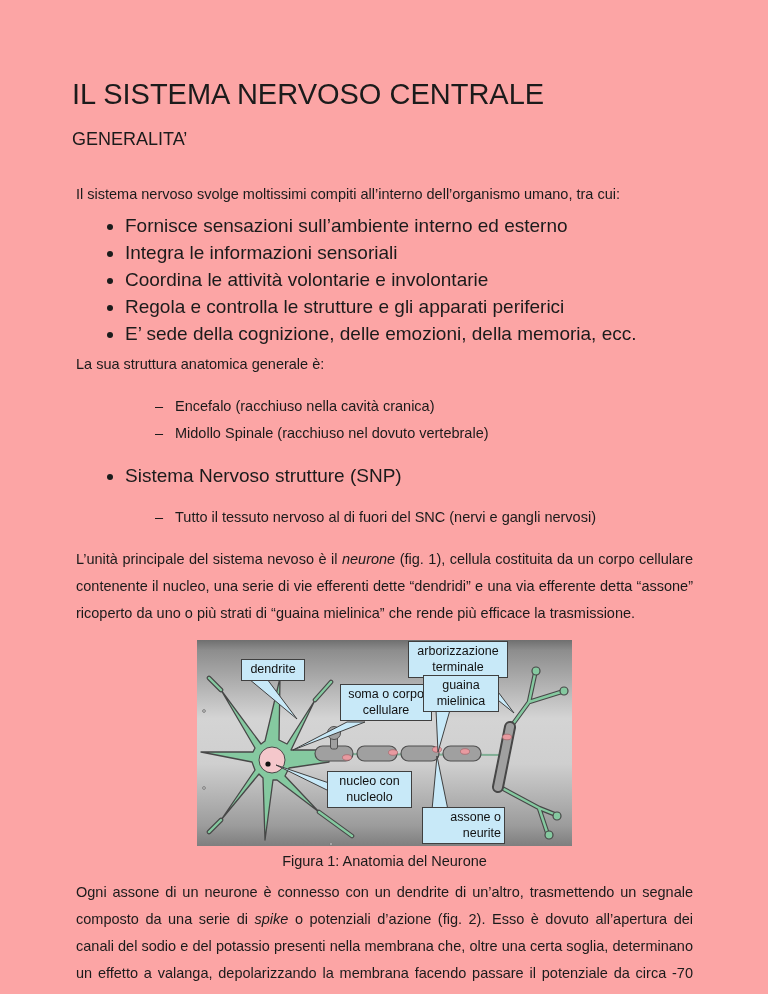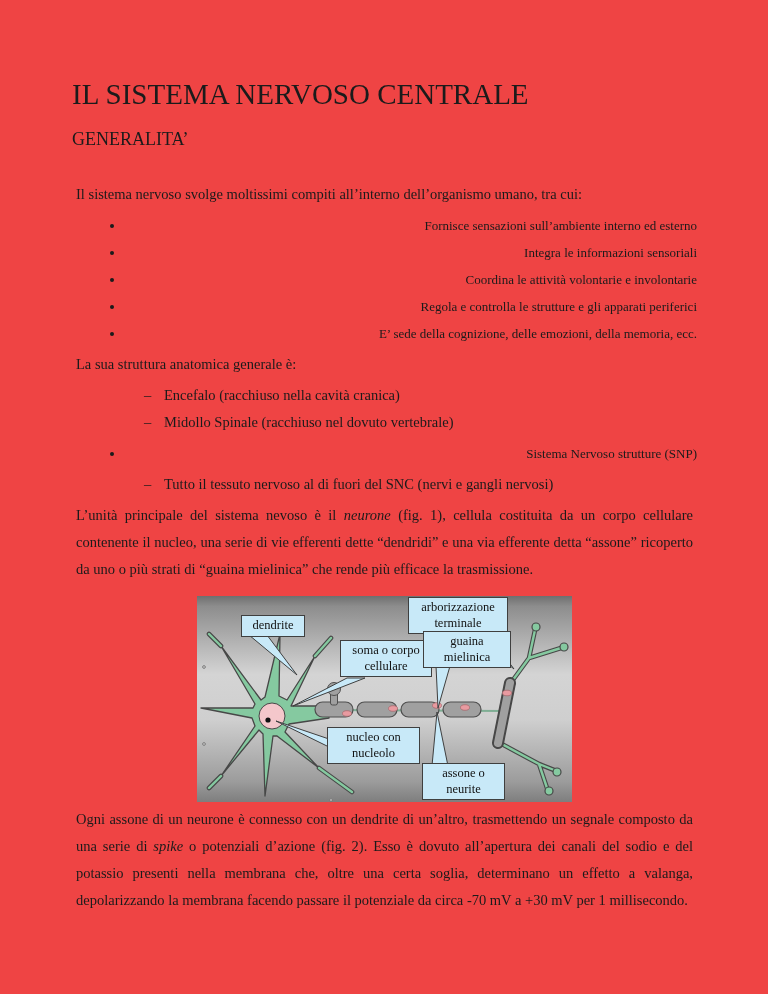--- a/index.html
+++ b/index.html
@@ -1,41 +1,41 @@
 <!DOCTYPE html>
 <html><head>
 <meta charset="utf-8">
 <style>
   html,body { margin:0; padding:0; background:#ffffff; }
   .page {
     position:relative;
     width:768px; height:994px;
-    background:#ef4444;
+    background:#fca5a5;
     box-sizing:border-box;
     padding:0 71px 0 72px;
-    font-family:Liberation Serif, serif;
+    font-family:Liberation Sans, sans-serif;
     color:#1b1b1b;
     overflow:hidden;
   }
   h1.title {
     font-size:29px; font-weight:400; margin:78px 0 0 0; line-height:32px;
   }
   h2.subtitle {
     font-size:18px; font-weight:400; margin:16px 0 0 0; line-height:26px;
   }
   .body-text {
     font-size:14.5px; line-height:27px; text-align:justify; margin:4px;
   }
   .lead-gap { margin-top:29px; }
   ul.bullets {
     list-style:disc; margin:0; padding-left:53px;
   }
-  ul.bullets li { line-height:27px; font-size:13px; text-align:right; }
+  ul.bullets li { line-height:27px; font-size:19px; text-align:left; }
   ul.dashes {
-    list-style:none; margin:4px; padding-left:88px;
+    list-style:none; margin:15px; padding-left:88px;
   }
   ul.dashes li { position:relative; line-height:27px; font-size:14.5px; text-align:left; }
   ul.dashes li::before { content:"–"; position:absolute; left:-20px; }
   figure.neuron-fig { margin:13px auto 0 auto; width:375px; }
   .fig-canvas { position:relative; width:375px; height:206px; }
   .fig-canvas svg { position:absolute; left:0; top:0; display:block; }
   .fig-label {
     position:absolute;
     background:#c8e9f8;
     border:1px solid #3f3f3f;
@@ -149,22 +149,23 @@
           <polygon points="150,82 168,82 96,110"></polygon>
           <polygon points="266,32 286,32 317,73"></polygon>
           <polygon points="239,70 253,70 241,112"></polygon>
           <polygon points="235,170 251,170 240,116"></polygon>
           <polygon points="132,143 132,151 79,125"></polygon>
         </g>
       </svg>
 
       <div class="fig-label" style="left:143px; top:44px; width:92px;">soma o corpo cellulare</div>
       <div class="fig-label" style="left:211px; top:1px; width:100px;">arborizzazione terminale</div>
-      <div class="fig-label" style="left:226px; top:35px; width:88px;">guaina mielinica</div>
-      <div class="fig-label" style="left:130px; top:131px; width:93px;">nucleo con nucleolo</div>
-      <div class="fig-label" style="left:225px; top:167px; width:83px;">assone o neurite</div>
+      <div class="fig-label" style="left:226px; top:35px; width:76px;">guaina mielinica</div>
+      <div class="fig-label" style="left:130px; top:131px; width:85px;">nucleo con nucleolo</div>
+      <div class="fig-label" style="left:225px; top:167px; width:83px;text-align:right;">assone o neurite</div>
       <div class="fig-label" style="left:20px; top:19px; width:64px;margin-left:24px;">dendrite</div>
     </div>
+    <figcaption class="fig-caption">Figura 1: Anatomia del Neurone</figcaption>
   </figure>
 
   <p class="body-text"><span>Ogni assone di un neurone è connesso con un dendrite di un’altro, trasmettendo un segnale composto da una serie di </span><i>spike</i><span> o potenziali d’azione (fig. 2). Esso è dovuto all’apertura dei canali del sodio e del potassio presenti nella membrana che, oltre una certa soglia, determinano un effetto a valanga, depolarizzando la membrana facendo passare il potenziale da circa -70 mV a +30 mV per 1 millisecondo.</span></p>
 
 </div>
 
 </body></html>

